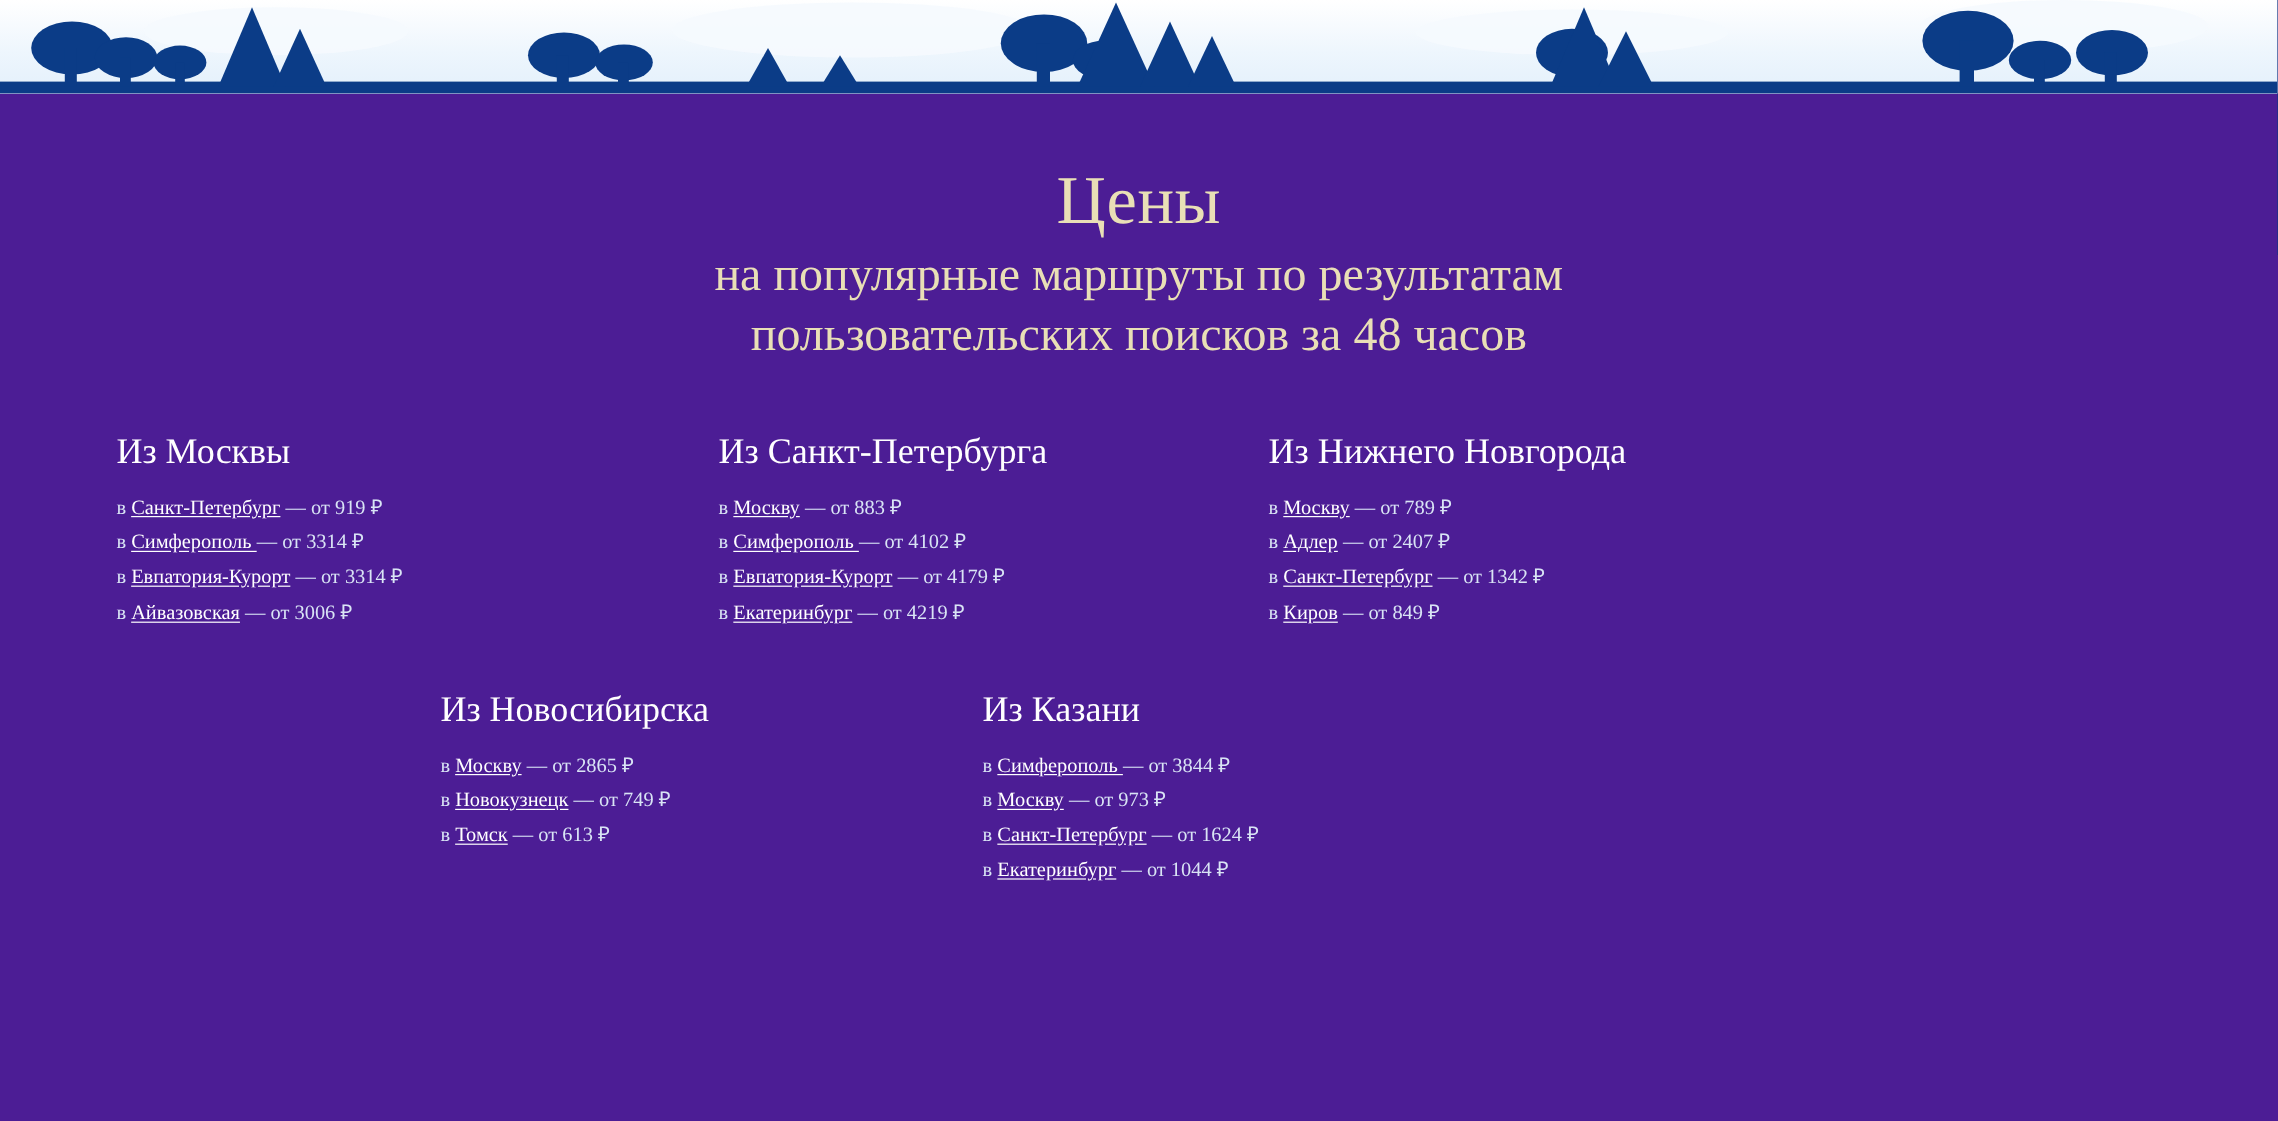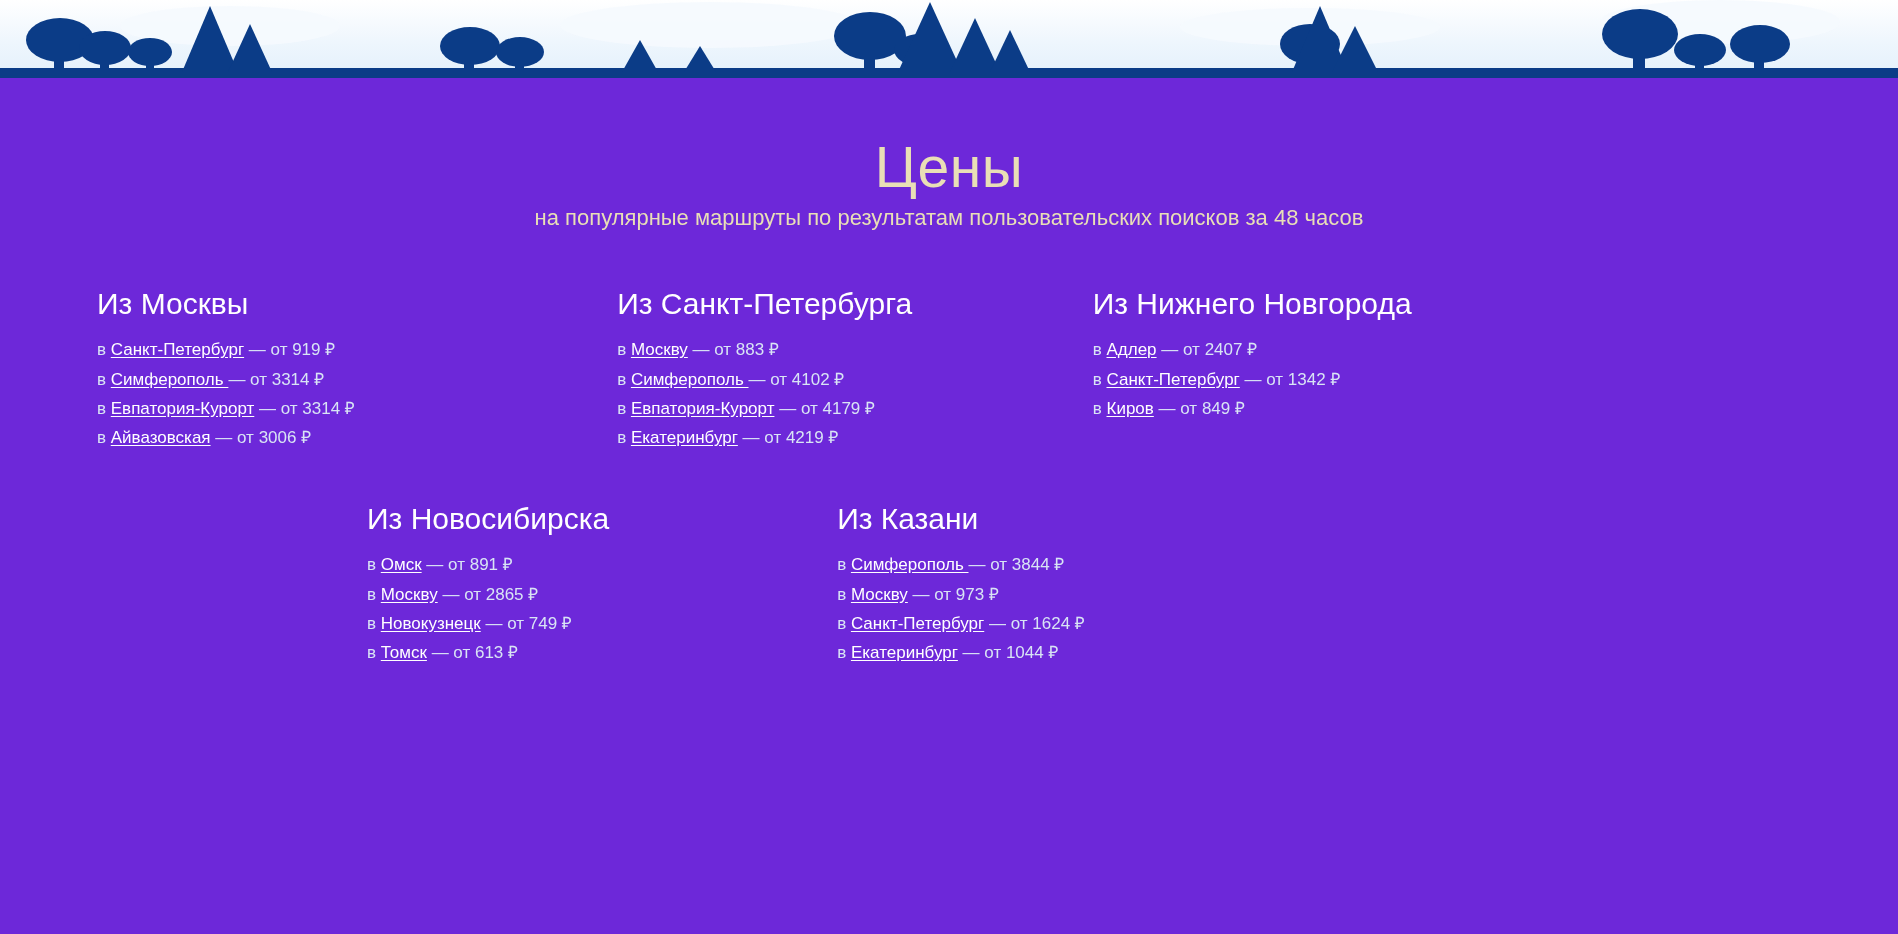--- a/index.html
+++ b/index.html
@@ -32,39 +32,40 @@
   .skyband .forest {
     position: absolute;
     left: 0;
     bottom: 0;
     width: 100%;
     height: 78px;
   }
 
   
   .panel {
-    background: #6d28d9;
+    background: #4c1d95;
     width: 100%;
     min-height: 856px;
     padding-top: 60px;
+    font-family: Liberation Serif, serif;
   }
 
   .title {
     text-align: center;
     color: #e9dfb6;
     font-size: 57px;
     font-weight: 400;
     line-height: 1.05;
     margin: 0 0 6px 0;
     letter-spacing: .5px;
   }
   .subtitle {
     text-align: center;
     color: #e9dfb6;
-    font-size: 22px;
+    font-size: 40px;
     font-weight: 400;
     line-height: 1.25;
     margin: 0 auto;
     max-width: 900px;
   }
 
   .grid {
     width: 1720px;
     margin: 56px auto 0 auto;
     display: grid;
@@ -216,20 +217,25 @@
           <span class="tail">— от 4219 ₽</span>
         </li>
       </ul>
     </section>
 
     <section class="city-block col-offset-3">
       <h2 class="city-title">Из Нижнего Новгорода</h2>
       <ul class="route-list">
         <li class="route">
           <span class="prep">в</span>
+          <a href="#">Москву</a>
+          <span class="tail">— от 789 ₽</span>
+        </li>
+        <li class="route">
+          <span class="prep">в</span>
           <a href="#">Адлер</a>
           <span class="tail">— от 2407 ₽</span>
         </li>
         <li class="route">
           <span class="prep">в</span>
           <a href="#">Санкт-Петербург</a>
           <span class="tail">— от 1342 ₽</span>
         </li>
         <li class="route">
           <span class="prep">в</span>
@@ -237,25 +243,20 @@
           <span class="tail">— от 849 ₽</span>
         </li>
       </ul>
     </section>
 
     <section class="city-block col-offset-1 indent">
       <h2 class="city-title">Из Новосибирска</h2>
       <ul class="route-list">
         <li class="route">
           <span class="prep">в</span>
-          <a href="#">Омск</a>
-          <span class="tail">— от 891 ₽</span>
-        </li>
-        <li class="route">
-          <span class="prep">в</span>
           <a href="#">Москву</a>
           <span class="tail">— от 2865 ₽</span>
         </li>
         <li class="route">
           <span class="prep">в</span>
           <a href="#">Новокузнецк</a>
           <span class="tail">— от 749 ₽</span>
         </li>
         <li class="route">
           <span class="prep">в</span>

